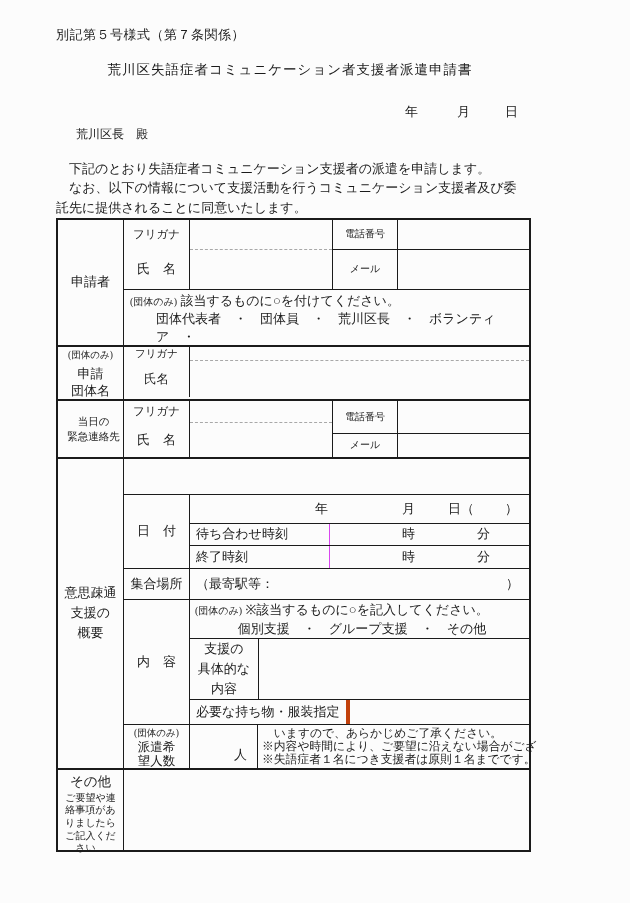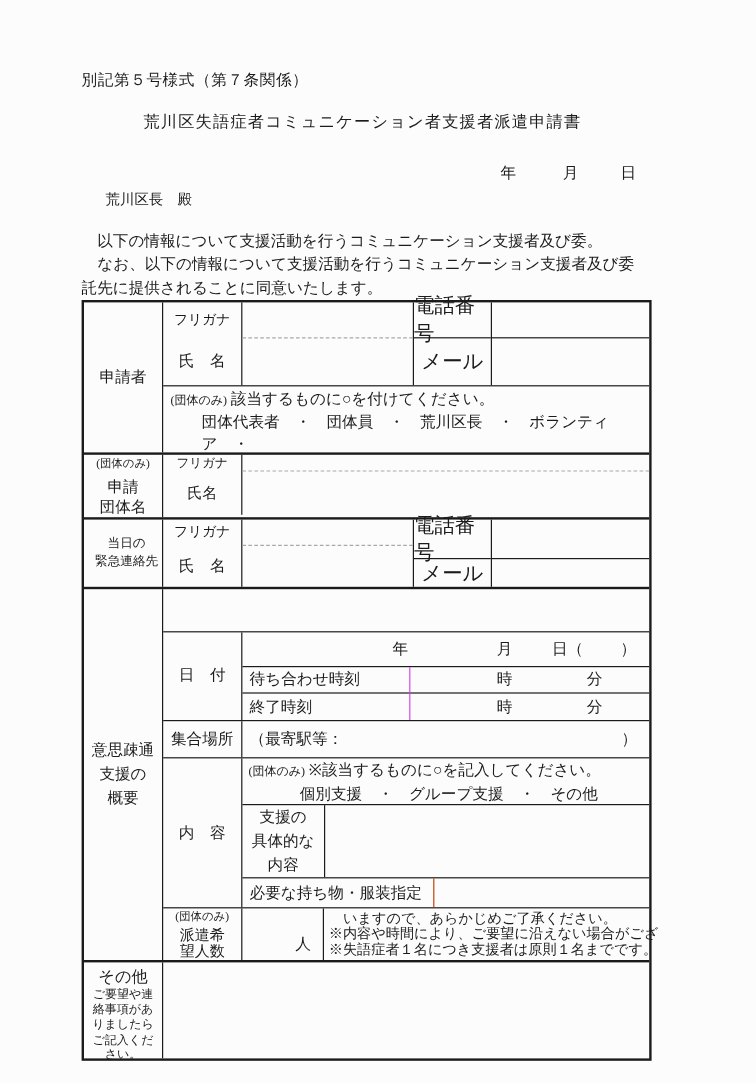--- a/index.html
+++ b/index.html
@@ -3,42 +3,42 @@
 <meta charset="utf-8">
 <style>
   * { box-sizing: border-box; margin: 0; padding: 0; }
   html,body { background:#ffffff; }
   body {
     width:630px; height:903px;
     font-family:"Liberation Serif","DejaVu Serif",serif;
     color:#1b1b1b;
   }
   .page { position:relative; width:630px; height:903px; background:#fcfcfc; overflow:hidden; }
-  .content { position:absolute; left:68px; top:0; width:468px;margin-top:32px; }
+  .content { position:absolute; left:56px; top:0; width:468px; }
 
   .form-number { margin-top:26px; font-size:13px; letter-spacing:0.5px; }
   .doc-title  { margin-top:17px; text-align:center; font-size:13.5px; letter-spacing:1px; }
   .date-line  { margin-top:24px; display:flex; justify-content:flex-end; font-size:13px; }
   .date-line .tok { display:inline-block; }
   .date-line .tok-month { margin-left:39px; }
   .date-line .tok-day   { margin-left:35px; margin-right:6px; }
   .addressee { margin-top:5px; padding-left:20px; font-size:12px; }
   .intro { margin-top:16px; font-size:13px; line-height:19.3px; white-space:nowrap; }
 
   
   .form-table { margin-top:1px; width:475px; border:2px solid #1b1b1b; background:#fcfcfc; }
   .sec { display:flex; border-bottom:2px solid #1b1b1b; }
   .sec:last-child { border-bottom:none; }
   .col1 { width:66px; flex:0 0 66px; border-right:1px solid #1b1b1b;
           display:flex; flex-direction:column; align-items:center; justify-content:center;
           text-align:center; font-size:13px; }
   .secbody { flex:1; display:flex; flex-direction:column; min-width:0; }
   .cc { display:flex; align-items:center; justify-content:center; }
   .tiny { font-size:9.5px; }
-  .lblfs { font-size:17px; }
+  .lblfs { font-size:10px; }
 
   
   .row-a1 { display:flex; height:70px; border-bottom:1px solid #1b1b1b; }
   .lblcol { width:66px; flex:0 0 66px; border-right:1px solid #1b1b1b; display:flex; flex-direction:column;justify-content:center; }
   .a-furi { height:30px; font-size:11.5px; }
   .a-name { flex:1; font-size:13px; }
   .valcol { width:143px; flex:0 0 143px; border-right:1px solid #1b1b1b; display:flex; flex-direction:column; }
   .v-top { height:30px; border-bottom:1px dashed #a8a8a8; }
   .v-bot { flex:1; }
   .phcol { width:65px; flex:0 0 65px; border-right:1px solid #1b1b1b; display:flex; flex-direction:column; }
@@ -94,21 +94,21 @@
   .placeval { flex:1; display:flex; align-items:center; justify-content:space-between; padding:0 10px 0 6px; font-size:13px; }
   .row-content { height:125px; }
   .d4val { flex:1; display:flex; flex-direction:column; min-width:0; }
   .d4a { height:39px; border-bottom:1px solid #1b1b1b; padding:1px 0 0 5px; font-size:13px; line-height:18px; }
   .d4a .tiny { font-size:10px; }
   .d4a-opts { text-align:center; }
   .d4b { height:61px; border-bottom:1px solid #1b1b1b; display:flex; }
   .d4b-lbl { width:69px; flex:0 0 69px; border-right:1px solid #1b1b1b; display:flex; flex-direction:column;
              align-items:center; justify-content:center; font-size:13px; line-height:20px; }
   .d4c { flex:1; display:flex; }
-  .d4c-lbl { width:160px; flex:0 0 160px; border-right:1px solid #c2410c; padding-left:6px;
+  .d4c-lbl { width:160px; flex:0 0 160px; border-right:4px solid #c2410c; padding-left:6px;
              display:flex; align-items:center; font-size:13px; }
   .fill { flex:1; }
   .row-staff { height:43px; }
   .staff-lbl { line-height:14px; font-size:12.5px; padding-top:1px; }
   .unitcell { width:68px; flex:0 0 68px; border-right:1px solid #1b1b1b;
               display:flex; align-items:flex-end; justify-content:flex-end; padding:0 10px 4px 0; font-size:13px; }
   .staff-notes { flex:1; padding:2px 0 0 4px; font-size:11.8px; line-height:13.2px; white-space:nowrap; }
 
   
   .row-e { display:flex; height:80px; }
@@ -124,21 +124,21 @@
 
     <div class="form-number">別記第５号様式（第７条関係）</div>
     <div class="doc-title">荒川区失語症者コミュニケーション者支援者派遣申請書</div>
     <div class="date-line">
       <span class="tok">年</span>
       <span class="tok tok-month">月</span>
       <span class="tok tok-day">日</span>
     </div>
     <div class="addressee">荒川区長　殿</div>
     <div class="intro">
-      <div>　以下の情報について支援活動を行うコミュニケーション支援者及び委。</div>
+      <div>　下記のとおり失語症者コミュニケーション支援者の派遣を申請します。</div>
       <div>　なお、以下の情報について支援活動を行うコミュニケーション支援者及び委</div>
       <div>託先に提供されることに同意いたします。</div>
     </div>
 
     <div class="form-table">
 
       <div class="sec">
         <div class="col1">
           <span>申請者</span>
         </div>

